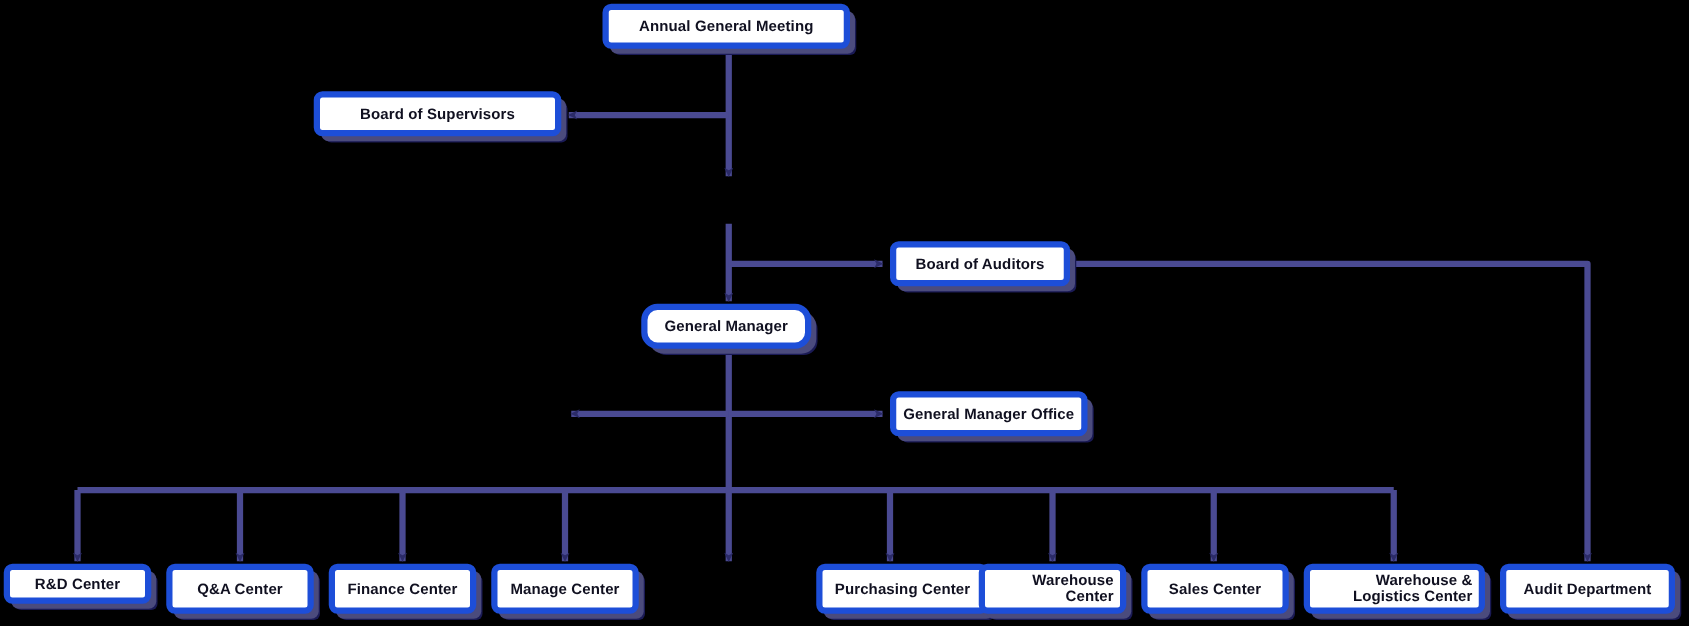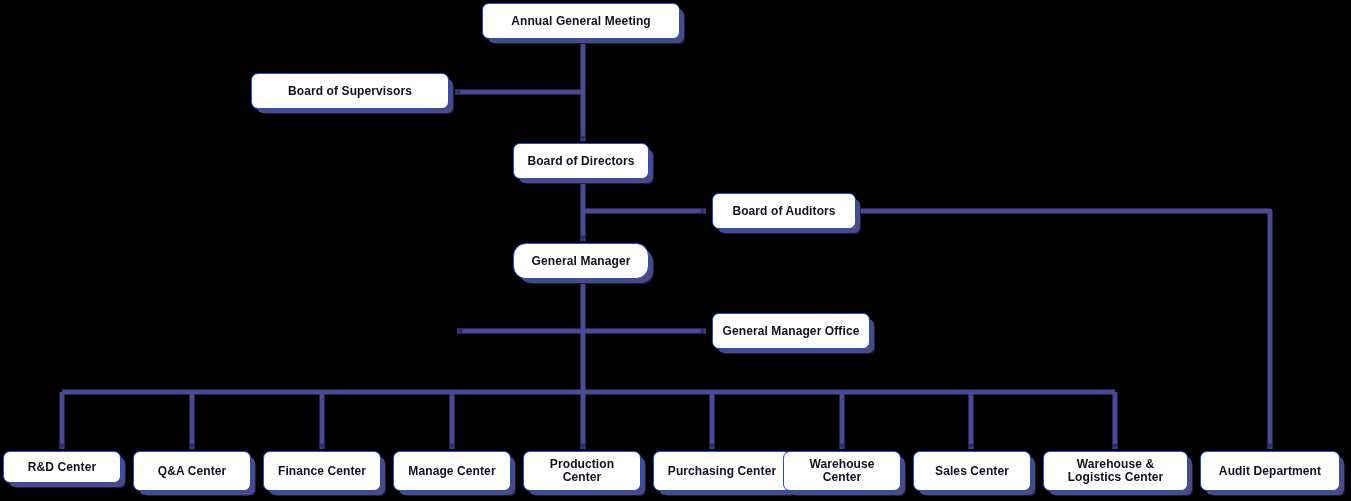--- a/index.html
+++ b/index.html
@@ -19,26 +19,26 @@
     position: absolute;
     left: 0; top: 0;
     width: 1351px;
     height: 501px;
     pointer-events: none;
   }
   .node {
     position: absolute;
     box-sizing: border-box;
     background: #ffffff;
-    border: 1px solid #1d4ed8;
+    border: 5px solid #1d4ed8;
     border-radius: 7px;
     display: flex;
     align-items: center;
     justify-content: center;
-    text-align: center;
+    text-align: right;
     color: #101020;
     font-size: 12px;
     font-weight: bold;
     line-height: 13px;
     letter-spacing: 0.1px;
     padding: 2px 5px;
     box-shadow: 5px 5px 0 -1px #4b4b7d, 7px 7px 0 -2px #1a1a55;
     z-index: 3;
   }
   .node-label { display: block; }
@@ -91,23 +91,20 @@
   </svg>
 
   <div class="node" style="left:482px; top:3px; width:198px; height:36px;">
     <span class="node-label">Annual General Meeting</span>
   </div>
 
   <div class="node" style="left:251px; top:73px; width:198px; height:36px;">
     <span class="node-label">Board of Supervisors</span>
   </div>
 
-  <div class="node" style="left:513px; top:143px; width:136px; height:36px;">
-    <span class="node-label">Board of Directors</span>
-  </div>
 
   <div class="node" style="left:712px; top:193px; width:144px; height:36px;">
     <span class="node-label">Board of Auditors</span>
   </div>
 
   <div class="node" style="left:513px; top:243px; width:136px; height:36px;border-radius:13px;">
     <span class="node-label">General Manager</span>
   </div>
 
 
@@ -124,23 +121,20 @@
   </div>
 
   <div class="node" style="left:263px; top:451px; width:118px; height:40px;">
     <span class="node-label">Finance Center</span>
   </div>
 
   <div class="node" style="left:393px; top:451px; width:118px; height:40px;">
     <span class="node-label">Manage Center</span>
   </div>
 
-  <div class="node" style="left:523px; top:451px; width:118px; height:40px;">
-    <span class="node-label">Production Center</span>
-  </div>
 
   <div class="node" style="left:653px; top:451px; width:138px; height:40px;">
     <span class="node-label">Purchasing Center</span>
   </div>
 
   <div class="node" style="left:783px; top:451px; width:118px; height:40px;">
     <span class="node-label">Warehouse Center</span>
   </div>
 
   <div class="node" style="left:913px; top:451px; width:118px; height:40px;">

